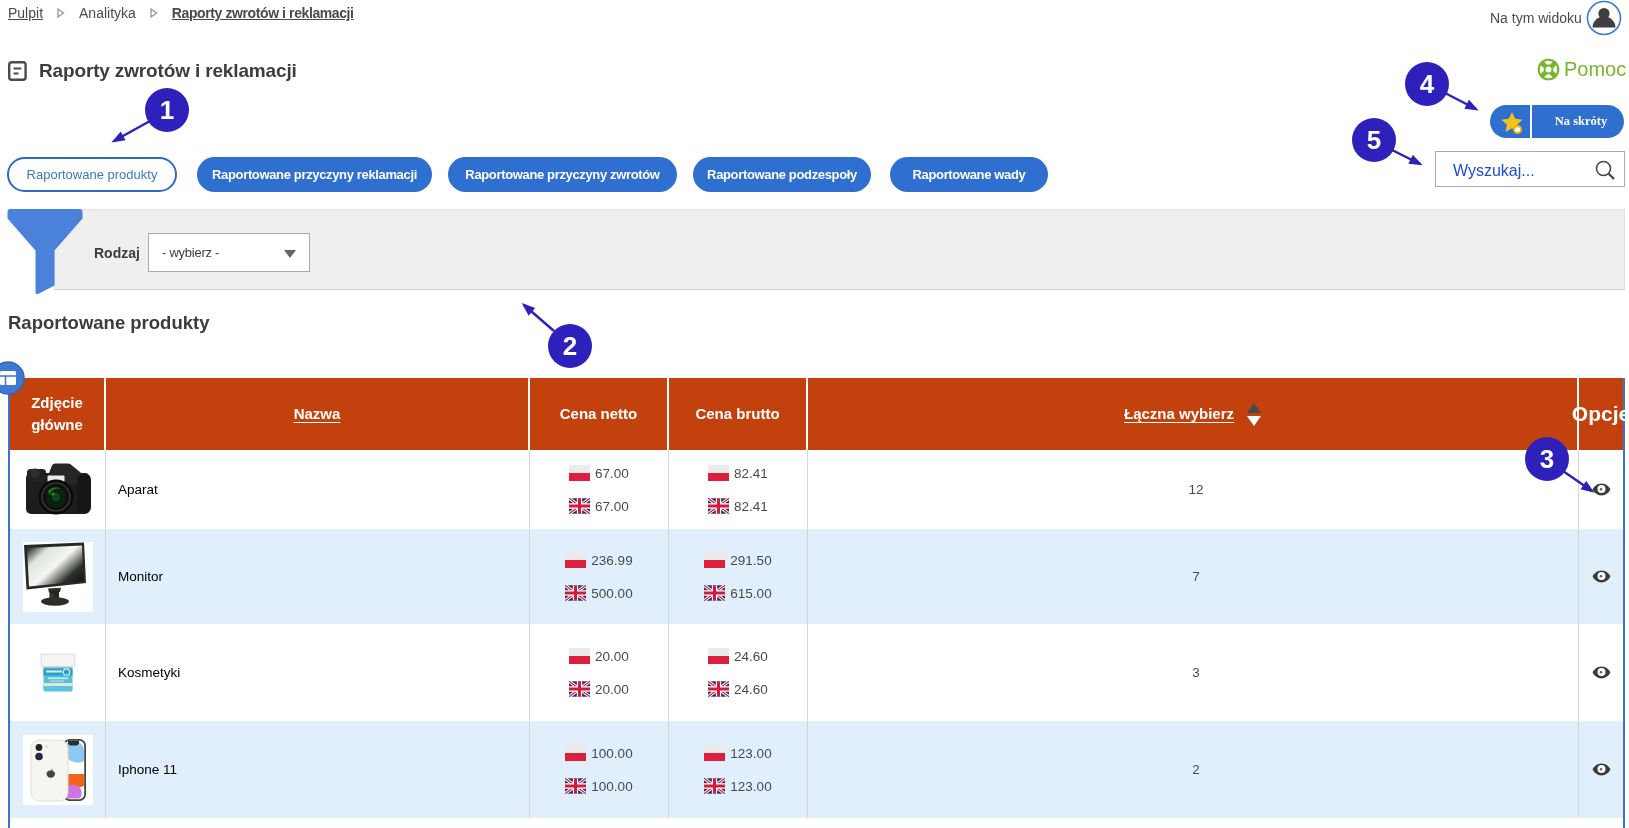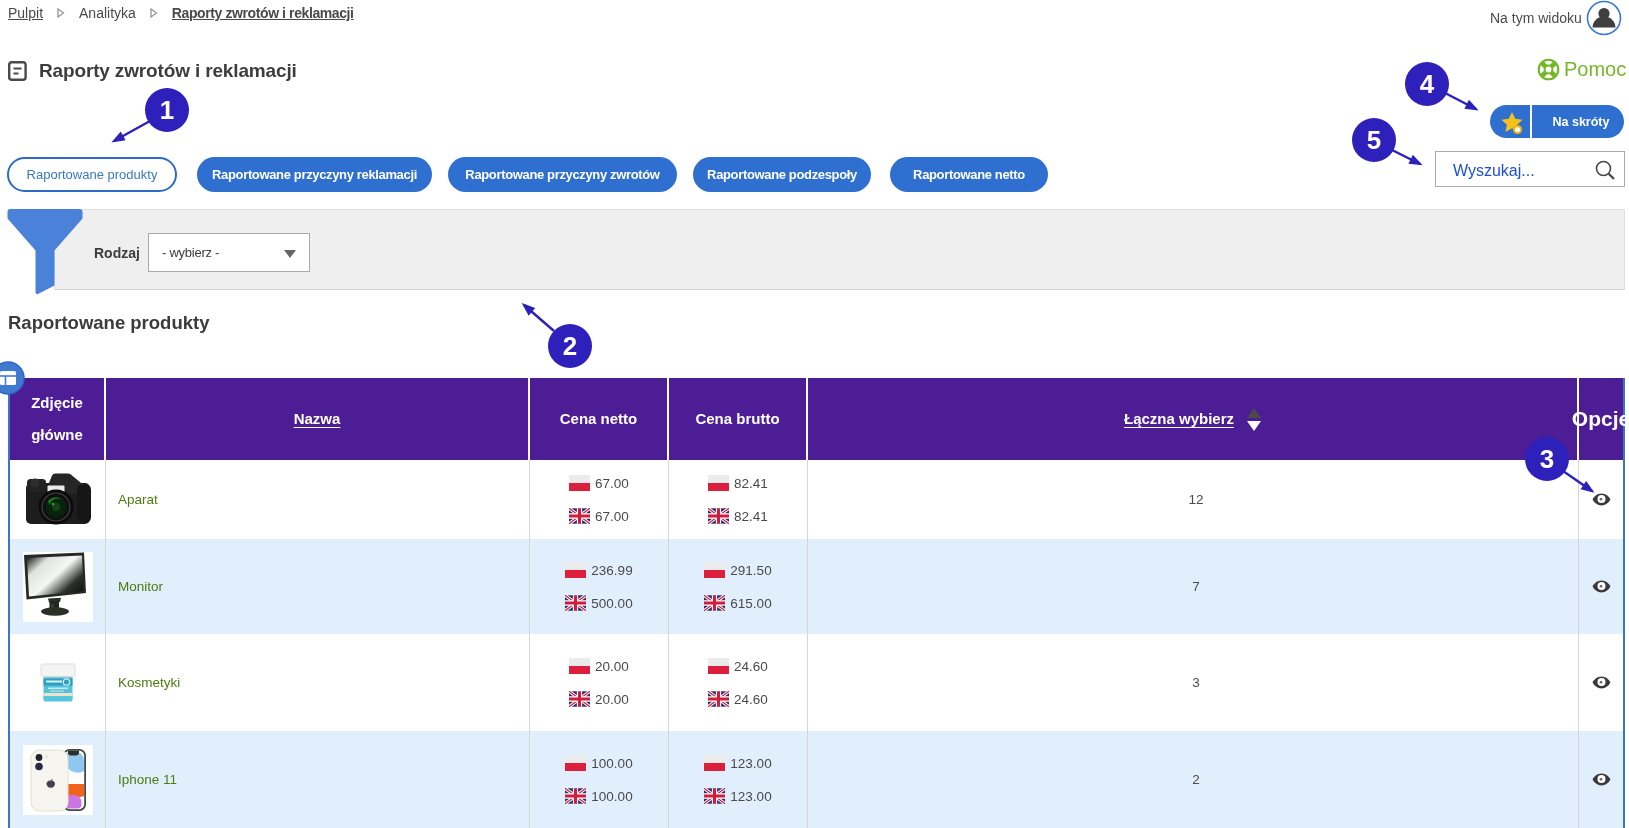--- a/index.html
+++ b/index.html
@@ -20,50 +20,50 @@
   .title { position:absolute; left:39px; top:60px; font-size:19px; font-weight:bold; color:#3d3d3d; letter-spacing:-0.15px;}
   .pomoc { position:absolute; left:1564px; top:58px; font-size:20px; color:#76b72a; }
 
   
   .tab { position:absolute; top:157px; height:35px; border-radius:18px; background:#2f6fd0;
     color:#fff; font-size:13px; font-weight:bold; letter-spacing:-0.35px; display:flex; align-items:center; justify-content:center; }
   .tab.active { background:#fff; border:2.5px solid #2e6bc8; color:#3a77c8; font-weight:normal; letter-spacing:0; }
 
   
   .naskroty { position:absolute; left:1490px; top:105px; width:134px; height:33px; border-radius:17px;
-    background:#2e6fd0; color:#fff; font-size:12.5px; font-weight:bold; }
+    background:#2e6fd0; color:#fff; font-size:12.5px; font-weight:bold;font-family:Liberation Serif, serif; }
   .naskroty .txt { position:absolute; left:48px; right:0; top:0; bottom:0; display:flex; align-items:center; justify-content:center; }
   .naskroty .div { position:absolute; left:40px; top:0; bottom:0; width:1.5px; background:#fff; }
 
   
   .search { position:absolute; left:1435px; top:151px; width:190px; height:36px; border:1px solid #ababab; background:#fff; }
   .search .ph { position:absolute; left:17px; top:10px; font-size:16px; color:#1d4ed8; }
 
   
   .fbar { position:absolute; left:54px; top:209px; width:1571px; height:81px; background:#efefef; border:1px solid #e0e0e0; border-bottom:1px solid #cfcfcf;}
   .rodzaj { position:absolute; left:94px; top:245px; font-size:14px; font-weight:bold; color:#3d3d3d; }
   .select { position:absolute; left:148px; top:233px; width:162px; height:39px; background:#fff; border:1px solid #a9a9a9; }
   .select .val { position:absolute; left:13px; top:11px; font-size:13px; letter-spacing:-0.25px; color:#3d3d3d; }
   .select .arr { position:absolute; right:13px; top:16px; width:0; height:0;
     border-left:6.5px solid transparent; border-right:6.5px solid transparent; border-top:8px solid #666; }
 
   .h2 { position:absolute; left:8px; top:312px; font-size:18.5px; font-weight:bold; color:#3b3b3b; }
 
   
   .tbl { position:absolute; left:8px; top:378px; width:1617px; height:450px;
     border-left:2px solid #3b73cd; border-right:2px solid #3b73cd; }
-  .thead { display:flex; height:82px; background:#4c1d95; color:#fff; font-size:15px; font-weight:bold; line-height:32px; }
+  .thead { display:flex; height:72px; background:#c2410c; color:#fff; font-size:15px; font-weight:bold; line-height:22px; }
   .th { display:flex; align-items:center; justify-content:center; border-right:2px solid #fff; text-align:center; }
   .th:last-child { border-right:none; }
   .th u { text-underline-offset:3px; }
   .row { display:flex; }
   .row.alt { background:#e1eefc; }
   .td { display:flex; align-items:center; justify-content:center; border-right:1px solid #d6d6d6; position:relative;}
   .td:last-child { border-right:none; }
-  .td.name { justify-content:flex-start; padding-left:12px; font-size:13.5px; color:#4d7c0f; }
+  .td.name { justify-content:flex-start; padding-left:12px; font-size:13.5px; color:#000000; }
   .num { font-size:13.5px; color:#4a4a4a;margin-left:6px; }
   .c1 { width:96px; } .c2 { width:424px; } .c3 { width:139px; } .c4 { width:139px; } .c5 { width:771px; } .c6 { width:44px; }
 
   .prices { display:flex; flex-direction:column; gap:17px; }
   .pline { display:flex; align-items:center; font-size:13.5px; color:#4a4a4a; }
   .pline svg { margin-right:5px; }
 
   .imgbox { background:#fff; display:flex; align-items:center; justify-content:center; }
 
   .sorts { display:inline-flex; flex-direction:column; gap:3px; margin-left:13px; vertical-align:middle;}
@@ -107,21 +107,21 @@
       <line x1="18.8" y1="18.8" x2="15" y2="15"></line>
     </g>
   </g>
 </svg>
 <div class="pomoc">Pomoc</div>
 
 <div class="tab active" style="left:7px; width:170px;">Raportowane produkty</div>
 <div class="tab" style="left:197px; width:235px;">Raportowane przyczyny reklamacji</div>
 <div class="tab" style="left:448px; width:229px;">Raportowane przyczyny zwrotów</div>
 <div class="tab" style="left:693px; width:178px;">Raportowane podzespoły</div>
-<div class="tab" style="left:890px; width:158px;">Raportowane netto</div>
+<div class="tab" style="left:890px; width:158px;">Raportowane wady</div>
 
 <div class="naskroty">
   <span class="div"></span>
   <span class="txt">Na skróty</span>
   <svg class="abs" style="left:9px;top:5px" width="26" height="26" viewBox="0 0 26 26">
     <path d="M13 2 l3.2 6.8 7.3 0.9 -5.4 5 1.4 7.2 -6.5 -3.6 -6.5 3.6 1.4 -7.2 -5.4 -5 7.3 -0.9 Z" fill="#f5c21d"></path>
     <circle cx="18.5" cy="19.5" r="3.6" fill="#fff" stroke="#f0b400" stroke-width="2"></circle>
   </svg>
 </div>
 

